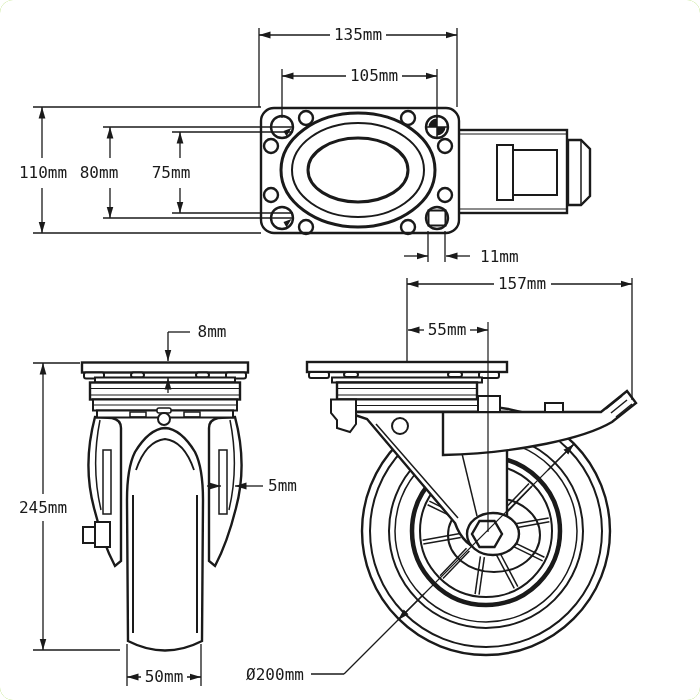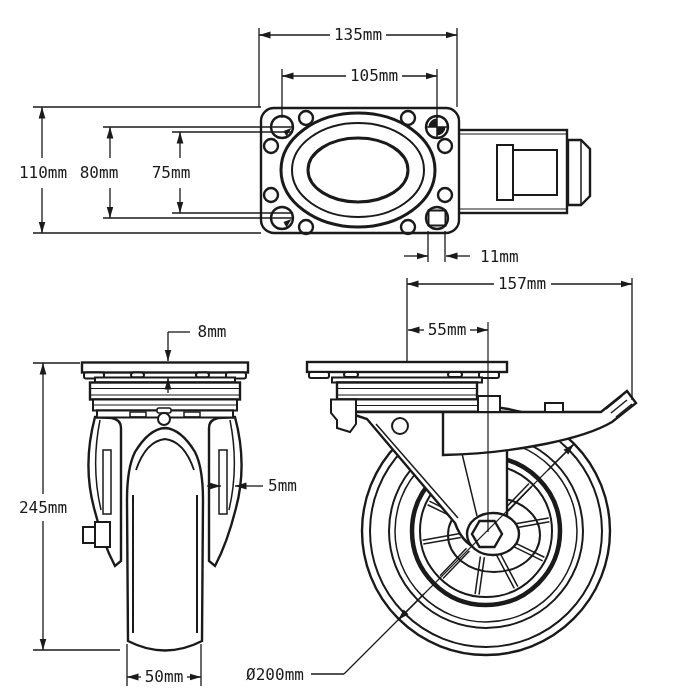--- a/index.html
+++ b/index.html
@@ -1,16 +1,16 @@
 <!DOCTYPE html>
 <html><head>
 <meta charset="utf-8">
 <style>
   html,body{margin:0;padding:0;background:#fff;}
-  .stage{width:700px;height:700px;background:#84cc16;position:relative;overflow:hidden;}
+  .stage{width:700px;height:700px;background:#84cc16;position:relative;overflow:hidden;border-radius:13px;}
   svg{display:block;}
   svg text{
     font-family:"DejaVu Sans Mono","Liberation Mono",monospace;
     font-size:16px;
     fill:#1a1a1a;
   }
   .thin{stroke:#1a1a1a;stroke-width:1.3;fill:none;}
   .ln2{stroke:#1a1a1a;stroke-width:2;fill:none;}
   .ln15{stroke:#1a1a1a;stroke-width:1.5;fill:none;}
   .ln12{stroke:#1a1a1a;stroke-width:1.2;fill:none;}

